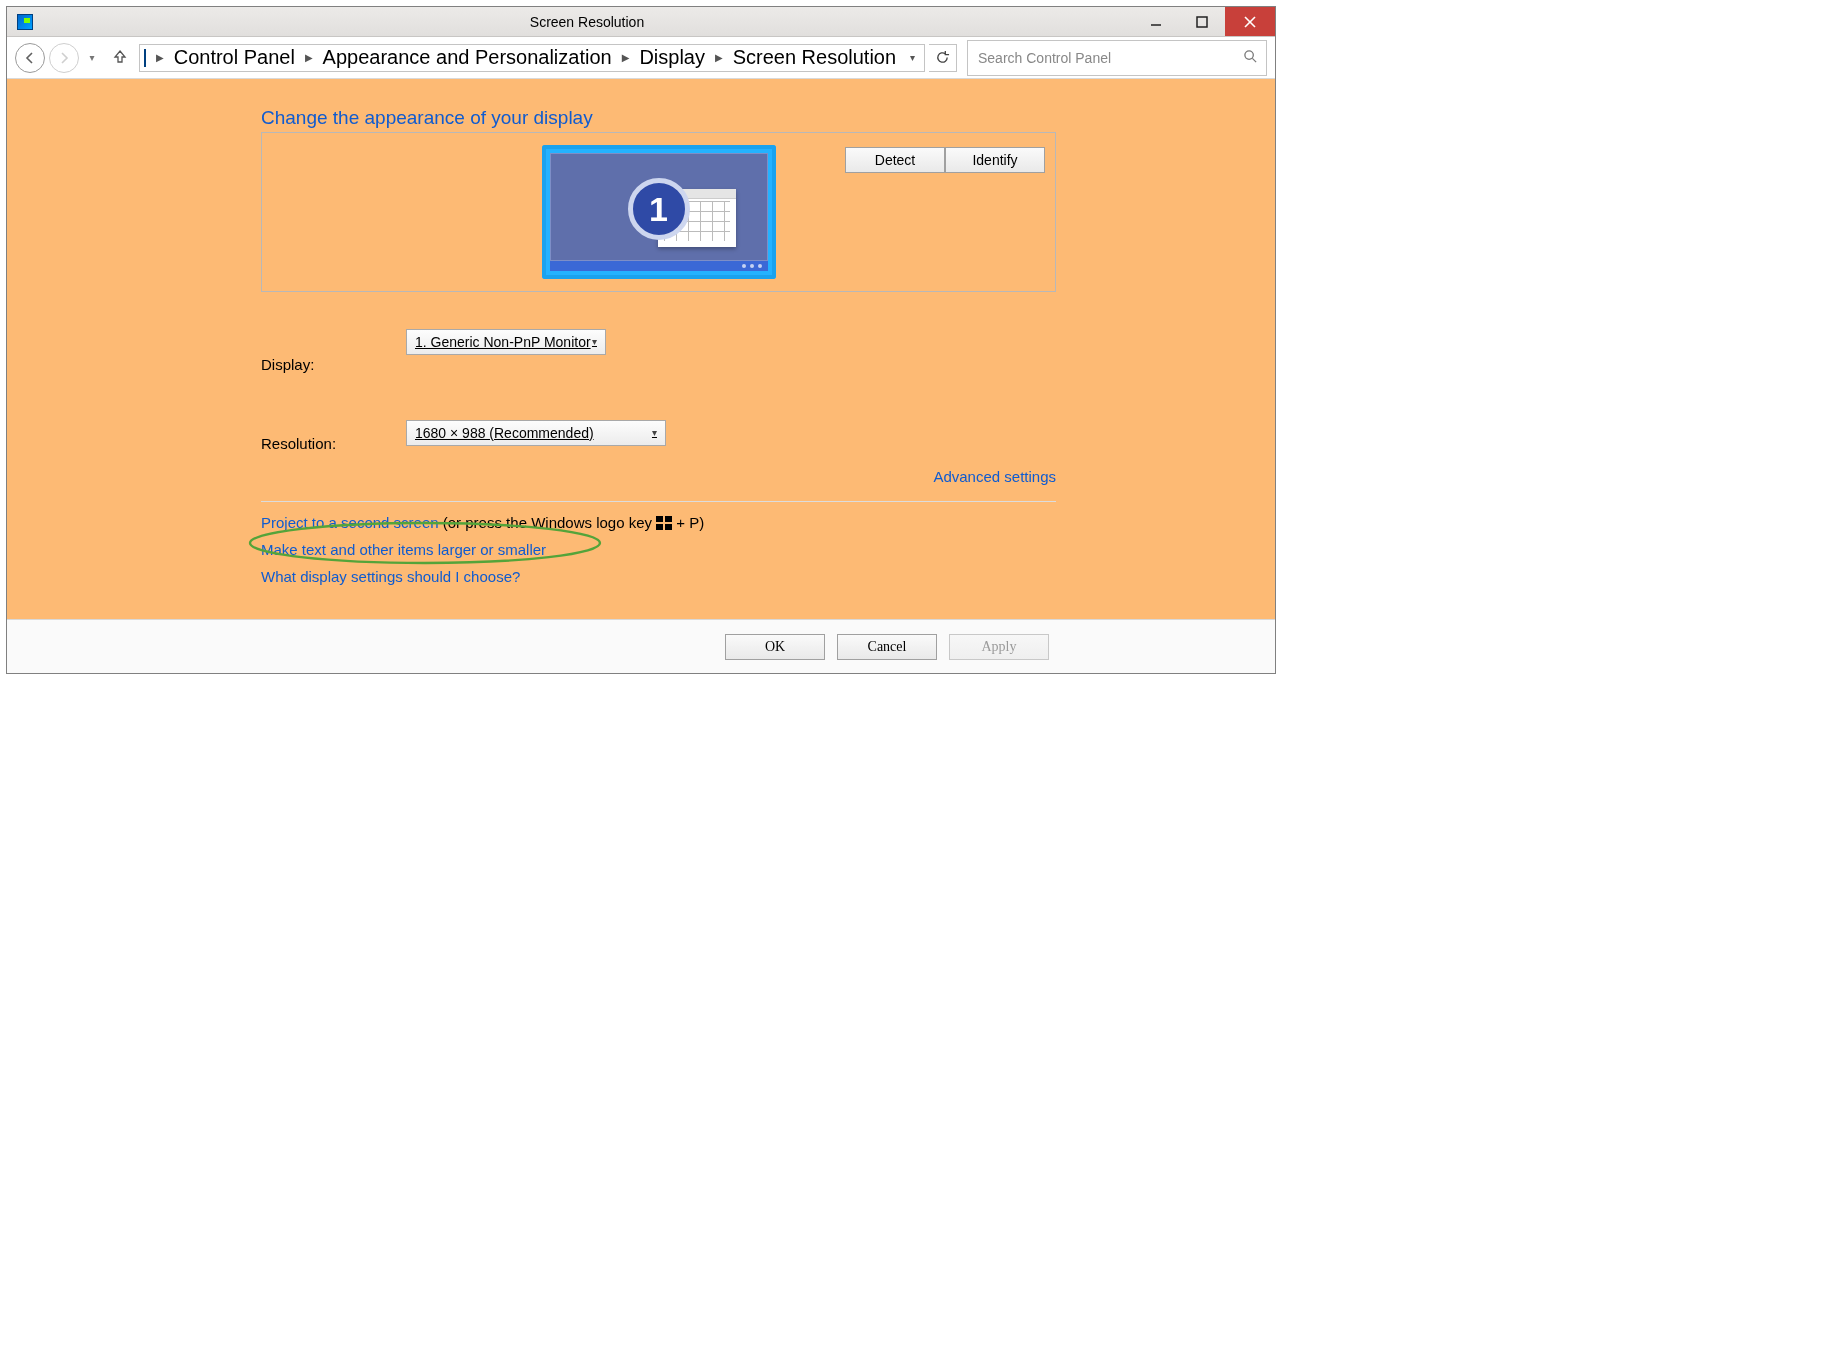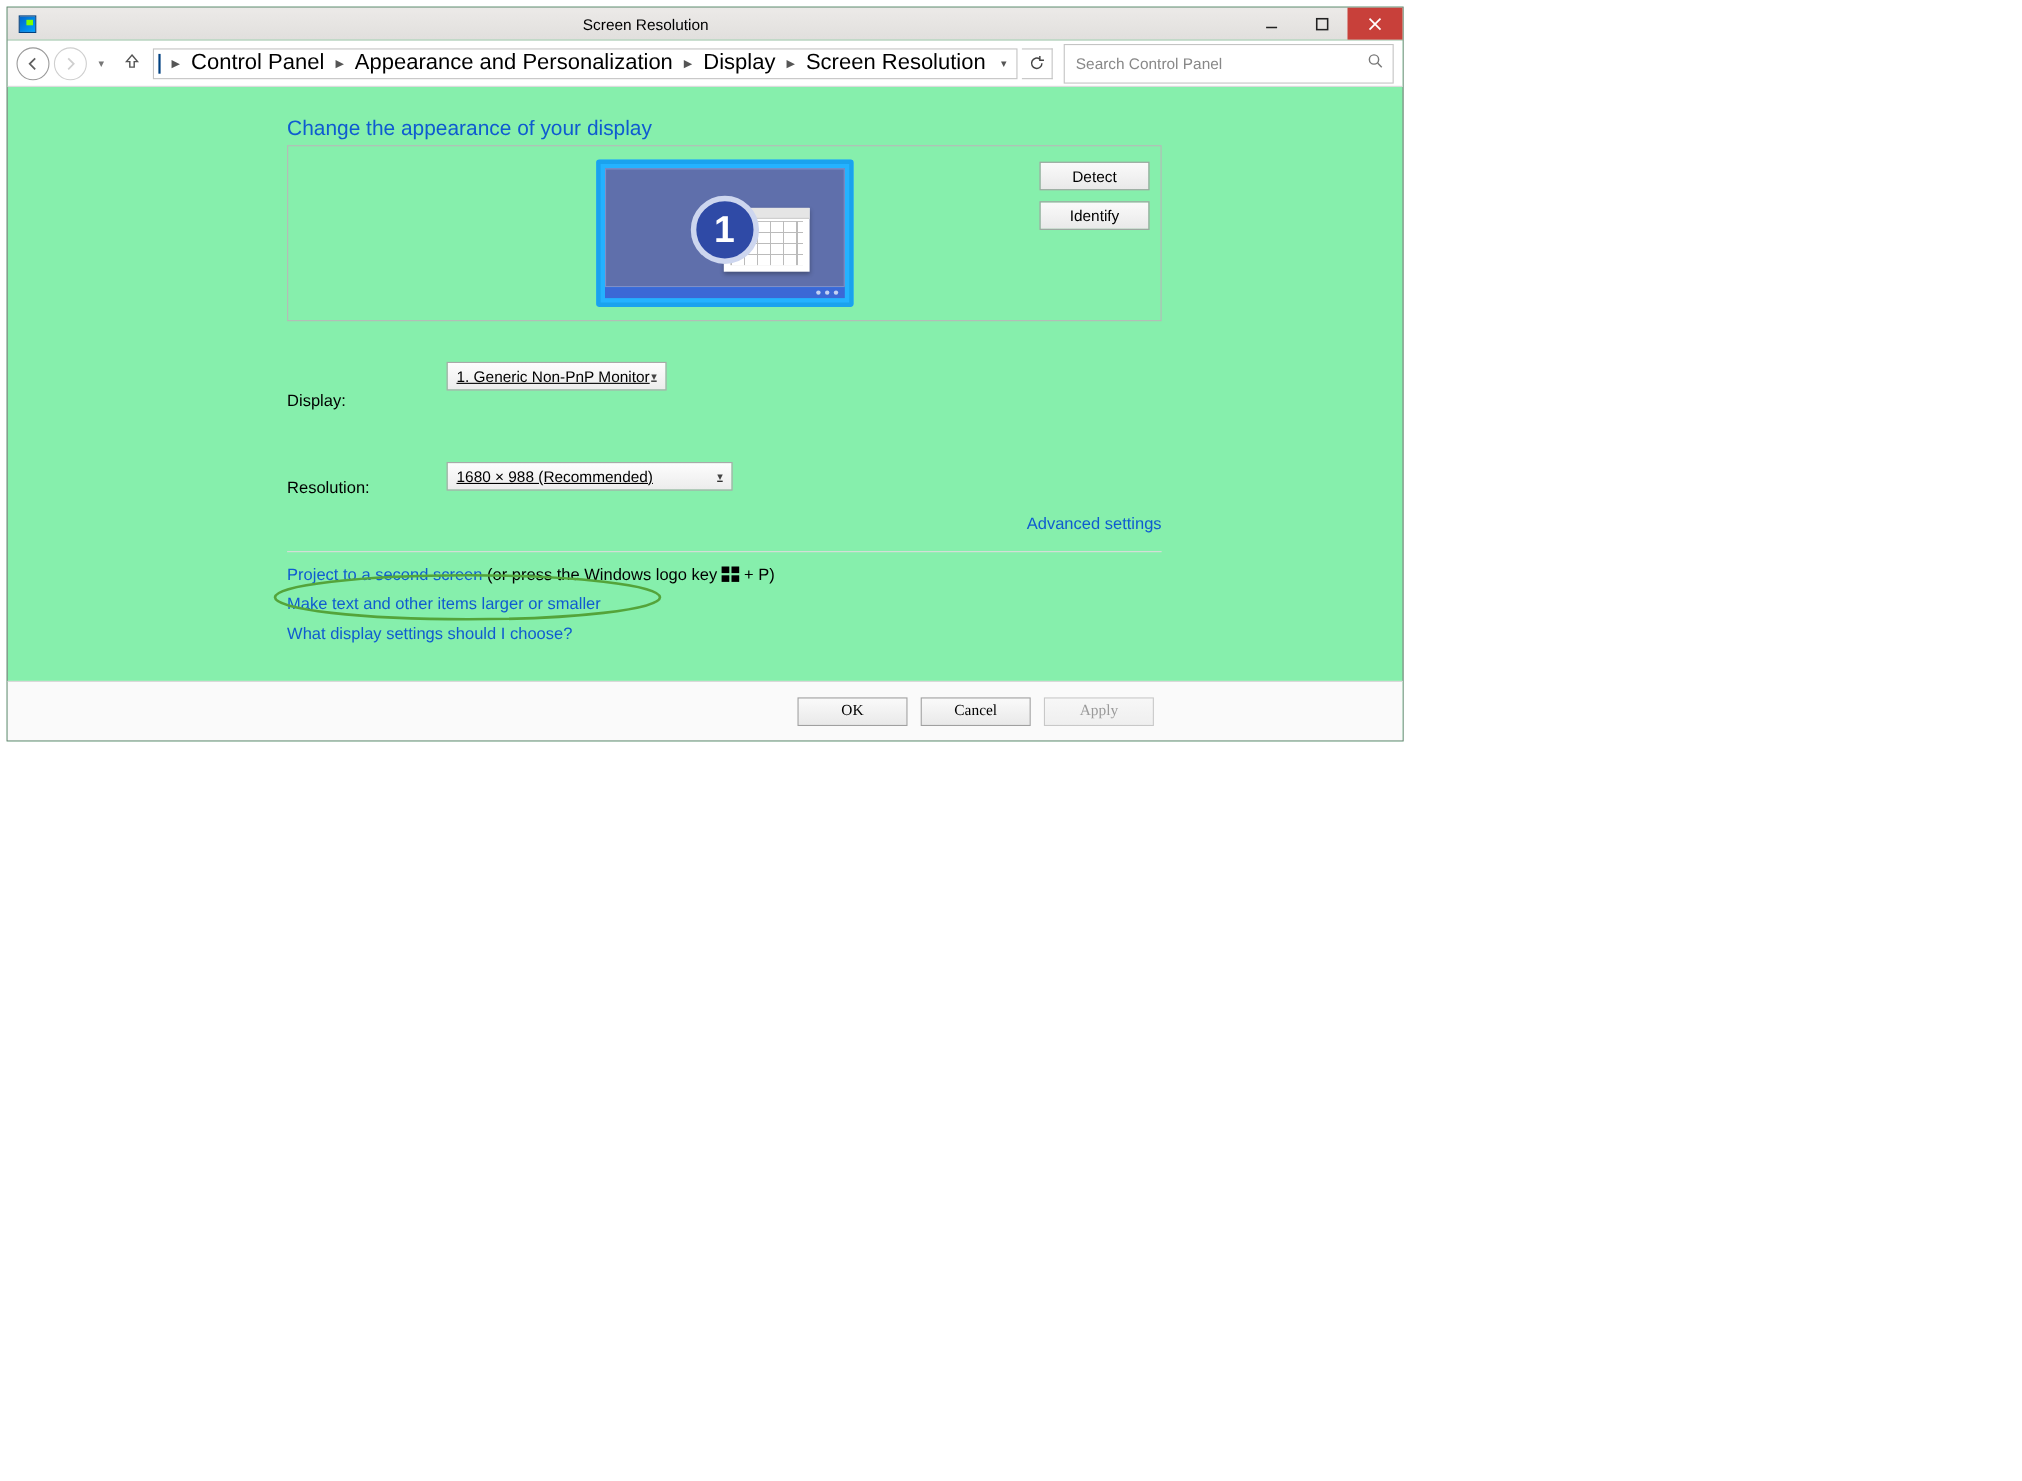--- a/index.html
+++ b/index.html
@@ -9,21 +9,21 @@
     background: #fff;
     font-family: "Segoe UI", Tahoma, sans-serif;
     font-size: 15px;
     color: #000;
     width: 1838px;
     height: 1346px;
   }
   .window {
     width: 1270px;
     border: 1px solid #808080;
-    background: #86efac;
+    background: #fdba74;
     display: flex;
     flex-direction: column;
   }
   
   .titlebar {
     height: 30px;
     background: linear-gradient(#eceae8,#e1dfdd);
     border-bottom: 1px solid #c8c6c4;
     display: flex;
     align-items: center;
@@ -118,21 +118,21 @@
   .monitor-area{
     border:1px solid #b8b8b8;
     height:160px;
     display:flex; align-items:center; justify-content:center;
     position:relative;
     width: 795px;
     padding:8px;
   }
   .monitor-area .side-buttons{
     position:absolute; right:10px; top:14px;
-    display:flex; flex-direction:column; gap:10px;
+    display:flex; 
   }
   .btn{
     border:1px solid #a0a0a0; background:linear-gradient(#fafafa,#e9e9e9);
     padding:4px 0; width:100px; font-size:14px; text-align:center;
     cursor:default;
   }
   .monitor-thumb{
     width:234px; height:134px; background:#24b2ff;
     border-radius:3px; position:relative;
     box-shadow: inset 0 0 0 4px #1aa2ee;

